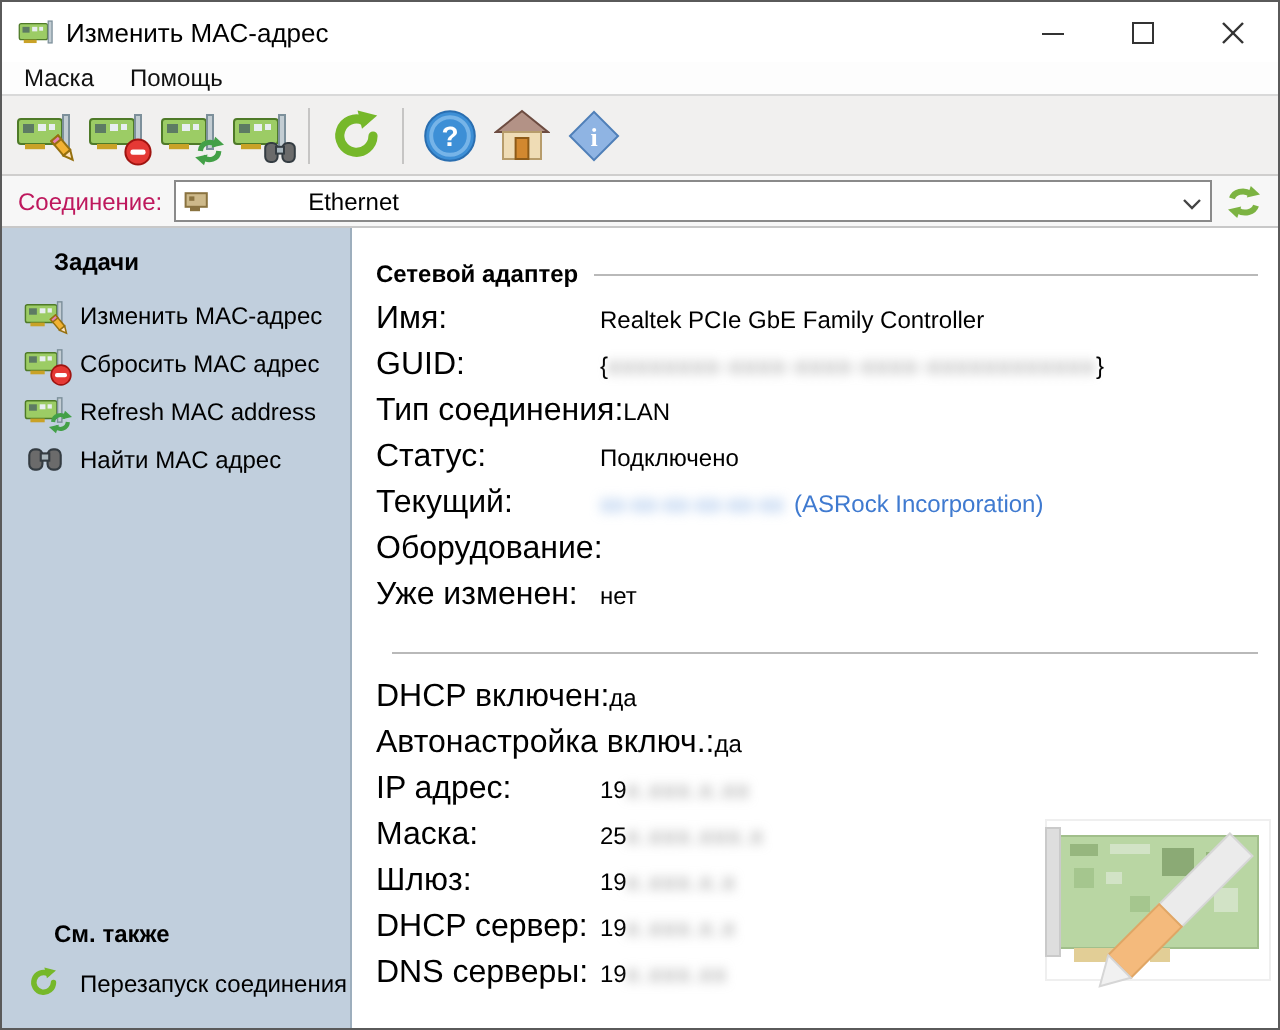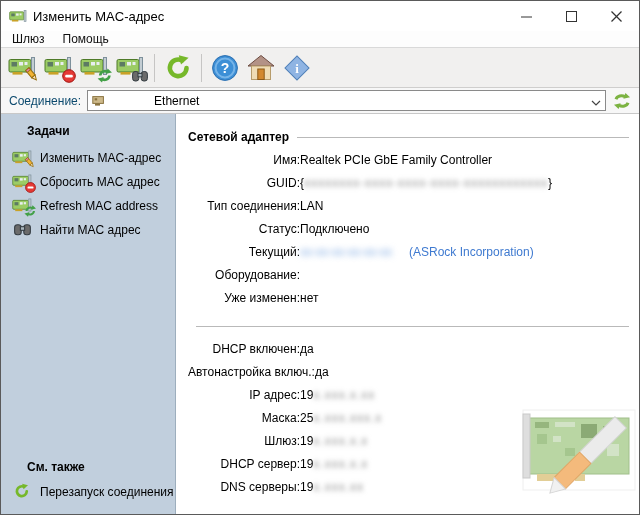--- a/index.html
+++ b/index.html
@@ -21,21 +21,21 @@
   
   .toolbar { height:40px; background:#f1f0ef; border-bottom:1px solid #cfcecd; display:flex; align-items:center; padding-left:4px; flex:none; }
   .tb-btn { width:36px; height:34px; display:flex; align-items:center; justify-content:center; position:relative; }
   .tb-sep { width:1px; height:28px; background:#c6c5c4; margin:0 5px; }
   .nic-wrap { position:relative; width:30px; height:28px; }
   .nic-wrap .base { position:absolute; left:0; top:1px; }
   .nic-wrap .badge { position:absolute; right:-2px; bottom:-1px; }
 
   
   .connrow { height:26px; background:#f7f7f7; border-bottom:1px solid #c8c8c8; display:flex; align-items:center; padding:0 6px 0 8px; flex:none; }
-  .conn-label { font-size:12px; color:#0c4a6e; margin-right:6px; white-space:nowrap; }
+  .conn-label { font-size:12px; color:#be185d; margin-right:6px; white-space:nowrap; }
   .combo { flex:1; height:21px; background:#fff; border:1px solid #8a8a8a; display:flex; align-items:center; padding:0 4px;gap:43px; }
   .combo-text { font-size:12px; color:#000; margin-left:4px; }
   .combo-chevron { margin-left:auto; }
   .conn-sync { width:22px; height:20px; margin-left:5px; display:flex; align-items:center; justify-content:center; }
 
   
   .body { flex:1; display:flex; overflow:hidden; }
   .sidebar { width:175px; flex:none; background:#c1cfdd; border-right:1px solid #9daebd; position:relative; padding:10px 0 0 0; }
   .side-title { font-size:12px; font-weight:bold; color:#000; padding:0 4px 8px 26px; }
   .side-item { height:24px; display:flex; align-items:center; padding-left:11px; }
@@ -45,25 +45,25 @@
   .side-icon .badge { position:absolute; right:-2px; bottom:-2px; }
   .see-also { position:absolute; left:0; bottom:10px; width:100%; }
   .see-also .side-title { padding-bottom:6px; }
 
   .main { flex:1; background:#fff; position:relative; padding:0 10px 0 12px; overflow:hidden; }
   .sec-header { display:flex; align-items:center; height:22px; margin-top:12px;text-align:center; }
   .sec-header.tight { margin-top:6px; }
   .sec-title { font-size:12px; font-weight:bold; color:#000; white-space:nowrap; }
   .sec-line { flex:1; height:1px; background:#b9b9b9; margin-left:8px; }
   .row { height:23px; display:flex; align-items:center; }
-  .flabel { font-size:12px; color:#000; min-width:112px; white-space:nowrap;text-align:right; }
+  .flabel { font-size:16px; color:#000; min-width:112px; white-space:nowrap; }
   .fval { font-size:12px; color:#000; white-space:nowrap; display:flex; align-items:center; }
   .masked { filter:blur(2.6px); color:#8f8f8f; letter-spacing:1px; }
   .masked-blue { filter:blur(3px); color:#7fa9e2; }
-  .link { color:#3f7ad0; margin-left:17px; }
+  .link { color:#3f7ad0; margin-left:5px; }
 
   .watermark { position:absolute; right:2px; bottom:0; width:118px; height:110px; opacity:0.8; pointer-events:none; }
 </style>
 </head>
 <body>
 
 <svg width="0" height="0" style="position:absolute">
   <defs>
     <g id="nic-base">
       <rect x="1" y="4.5" width="22" height="12.5" rx="1.5" fill="#9ccc65" stroke="#4e7a28"></rect>
@@ -129,21 +129,21 @@
       <div class="win-btn">
         <svg width="11" height="11">
             <line x1="0.5" y1="0.5" x2="10.5" y2="10.5" stroke="#333" stroke-width="1.2"></line>
             <line x1="10.5" y1="0.5" x2="0.5" y2="10.5" stroke="#333" stroke-width="1.2"></line>
           </svg>
       </div>
     </div>
   </div>
 
   <div class="menubar">
-    <span class="menu-item">Шлюз</span>
+    <span class="menu-item">Маска</span>
     <span class="menu-item">Помощь</span>
   </div>
 
   <div class="toolbar">
     <div class="tb-btn">
       <span class="nic-wrap">
         <svg class="base" width="28" height="22" viewBox="0 0 28 22">
             <use href="#nic-base"></use>
           </svg>
         <svg class="badge" width="16" height="16" viewBox="0 0 16 16">

